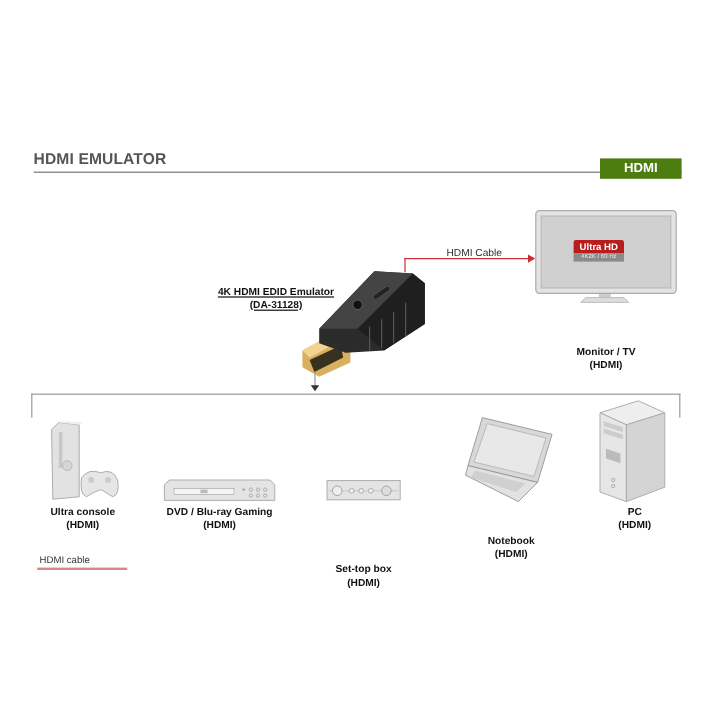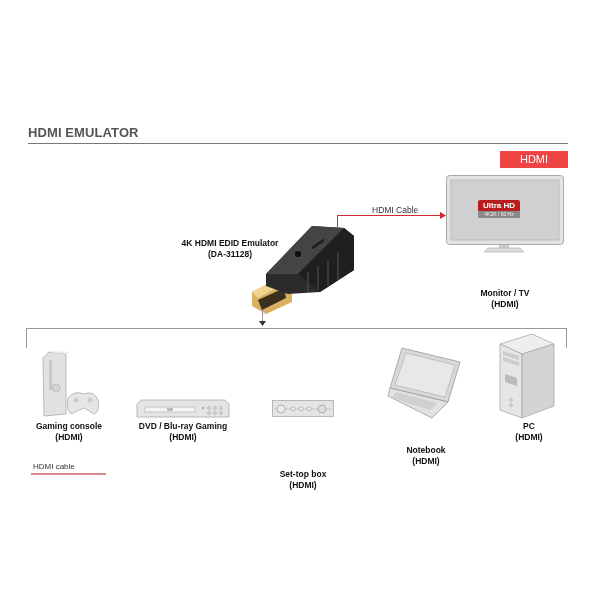--- a/index.html
+++ b/index.html
@@ -1,39 +1,39 @@
 <!DOCTYPE html>
 <html><head>
 <meta charset="utf-8">
 <style>
   html, body { margin:0; padding:0; background:#ffffff; }
   body { width:600px; height:600px; position:relative; overflow:hidden;
          font-family:"Liberation Sans", sans-serif; color:#222; }
   .abs { position:absolute; }
   .title { left:28px; top:125px; font-size:13px; font-weight:bold; color:#555; letter-spacing:0.1px;text-align:right; }
   .title-rule { left:28px; top:143px; width:540px; height:1px; background:#777; }
-  .badge { left:500px; top:151px; width:68px; height:17px; background:#ef4444; color:#fff;
-           font-size:11px; font-weight:normal; text-align:center; line-height:17px; }
+  .badge { left:500px; top:132px; width:68px; height:17px; background:#4d7c0f; color:#fff;
+           font-size:11px; font-weight:bold; text-align:center; line-height:17px; }
   .lbl { font-size:8.5px; font-weight:bold; color:#111; text-align:center; line-height:10.5px; }
   .cable-lbl { font-size:8.5px; color:#333; }
   .hline { background:#999; height:1px; }
   .vline { background:#999; width:1px; }
   .red { background:#d02b34; }
   .legend-text { left:33px; top:462px; font-size:8px; color:#333; }
   .legend-line { left:31px; top:473px; width:75px; height:2px; background:#d9878c; }
   svg { position:absolute; overflow:visible; }
 </style>
 </head>
 <body>
 
 <div class="abs title">HDMI EMULATOR</div>
 <div class="abs title-rule"></div>
 <div class="abs badge">HDMI</div>
 
-<div class="abs lbl" style="left:170px; top:238px; width:120px;">
+<div class="abs lbl" style="left:170px; top:238px; width:120px;text-decoration:underline;">
   <div>4K HDMI EDID Emulator</div>
   <div>(DA-31128)</div>
 </div>
 
 <svg style="left:248px; top:222px;" width="112" height="92" viewBox="0 0 112 92">
 
   <polygon points="4,70 30,56 44,70 44,80 18,92 4,84" fill="#d8b060"></polygon>
   <polygon points="4,70 30,56 36,62 10,76" fill="#f0d490"></polygon>
   <polygon points="10,78 36,66 38,76 14,88" fill="#3a3020"></polygon>
 
@@ -122,21 +122,21 @@
   <polygon points="0,10 22,20 22,84 0,76" fill="#e6e6e6" stroke="#aaa" stroke-width="0.8"></polygon>
   <polygon points="22,20 54,10 54,72 22,84" fill="#d4d4d4" stroke="#aaa" stroke-width="0.8"></polygon>
   <polygon points="3,17 19,22 19,26 3,21" fill="#ccc"></polygon>
   <polygon points="3,23 19,28 19,32 3,27" fill="#ccc"></polygon>
   <polygon points="5,40 17,44 17,52 5,48" fill="#bbb"></polygon>
   <circle cx="11" cy="66" r="1.4" fill="none" stroke="#999" stroke-width="0.6"></circle>
   <circle cx="11" cy="71" r="1.4" fill="none" stroke="#999" stroke-width="0.6"></circle>
 </svg>
 
 <div class="abs lbl" style="left:19px; top:421px; width:100px;">
-  <div>Gaming console</div>
+  <div>Ultra console</div>
   <div>(HDMI)</div>
 </div>
 <div class="abs lbl" style="left:128px; top:421px; width:110px;">
   <div>DVD / Blu-ray Gaming</div>
   <div>(HDMI)</div>
 </div>
 <div class="abs lbl" style="left:253px; top:421px; width:100px;margin-top:48px;">
   <div>Set-top box</div>
   <div>(HDMI)</div>
 </div>

